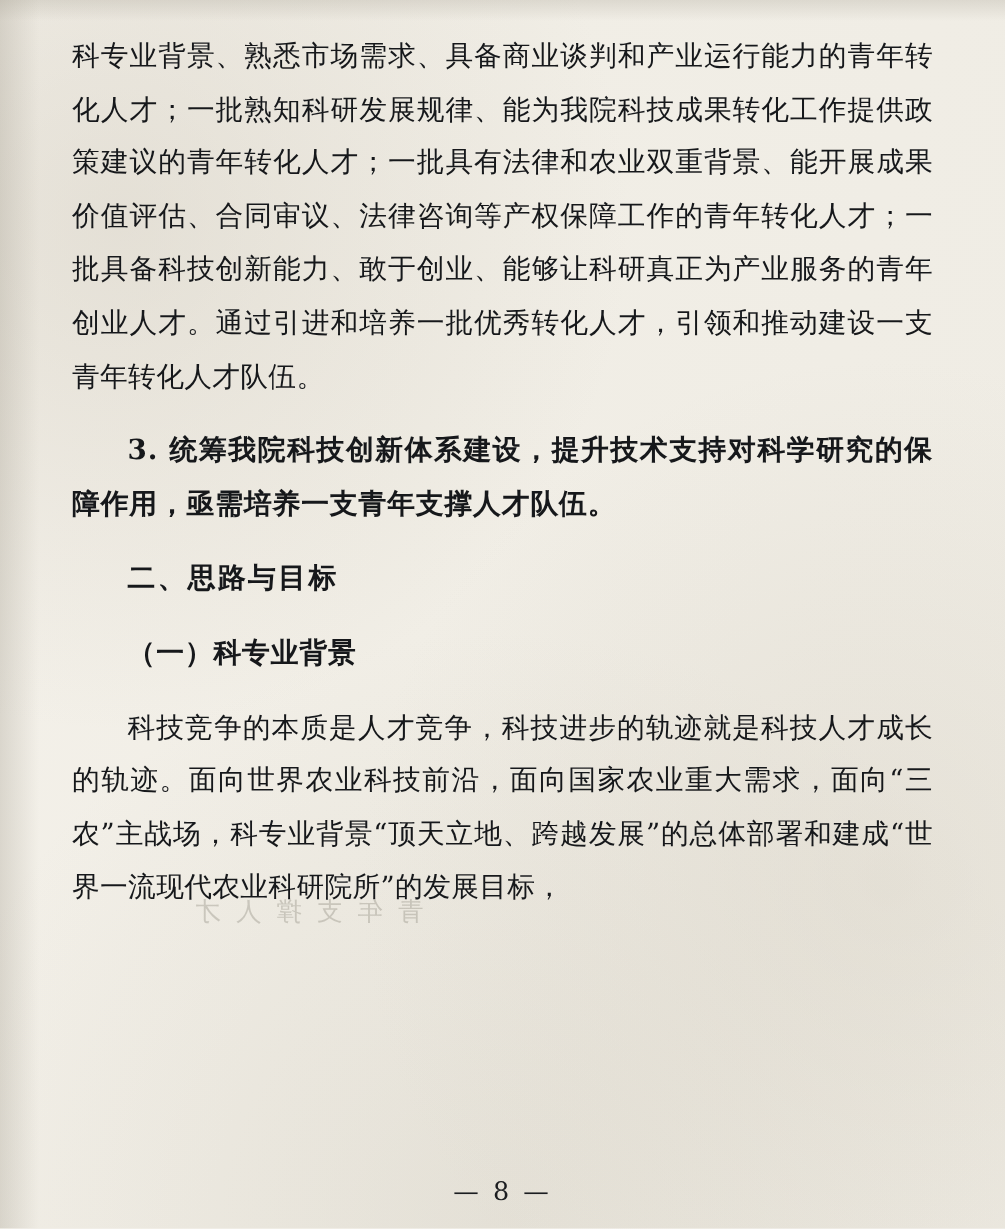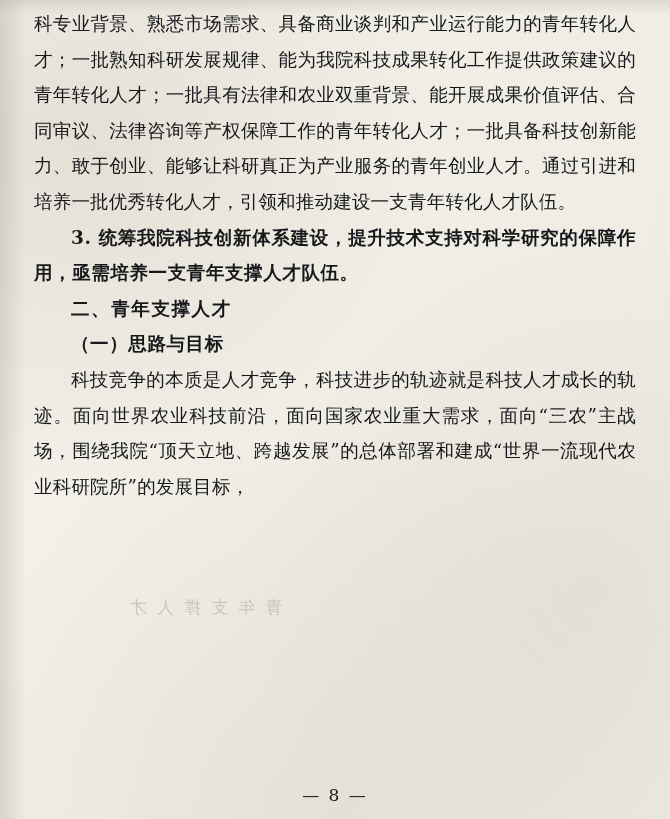--- a/index.html
+++ b/index.html
@@ -35,21 +35,21 @@
   .body-text {
     position: relative;
     font-size: 18.5px;
     line-height: 35.6px;
     color: #16181b;
     letter-spacing: 0.2px;
     text-align: justify;
     text-justify: inter-ideograph;
   }
   p {
-    margin: 0;
+    margin: 14px;
     text-indent: 0;
   }
   p.indent2 {
     text-indent: 2em;
   }
   .heading {
     font-weight: 700;
     text-indent: 2em;
     letter-spacing: 0.6px;
   }
@@ -102,21 +102,21 @@
 </head>
 <body>
 
 <div class="page">
   <div class="edge-shade-top"></div>
   <div class="edge-shade-left"></div>
 
   <div class="body-text">
     <p>科专业背景、熟悉市场需求、具备商业谈判和产业运行能力的青年转化人才；一批熟知科研发展规律、能为我院科技成果转化工作提供政策建议的青年转化人才；一批具有法律和农业双重背景、能开展成果价值评估、合同审议、法律咨询等产权保障工作的青年转化人才；一批具备科技创新能力、敢于创业、能够让科研真正为产业服务的青年创业人才。通过引进和培养一批优秀转化人才，引领和推动建设一支青年转化人才队伍。</p>
     <p class="heading">3. 统筹我院科技创新体系建设，提升技术支持对科学研究的保障作用，亟需培养一支青年支撑人才队伍。</p>
-    <p class="center-head">二、青年支撑人才</p>
-    <p class="sub-head">（一）思路与目标</p>
-    <p class="indent2">科技竞争的本质是人才竞争，科技进步的轨迹就是科技人才成长的轨迹。面向世界农业科技前沿，面向国家农业重大需求，面向“三农”主战场，围绕我院“顶天立地、跨越发展”的总体部署和建成“世界一流现代农业科研院所”的发展目标，</p>
+    <p class="center-head">二、思路与目标</p>
+    <p class="sub-head">（一）科专业背景</p>
+    <p class="indent2">科技竞争的本质是人才竞争，科技进步的轨迹就是科技人才成长的轨迹。面向世界农业科技前沿，面向国家农业重大需求，面向“三农”主战场，科专业背景“顶天立地、跨越发展”的总体部署和建成“世界一流现代农业科研院所”的发展目标，</p>
   </div>
 
   <div class="ghost">青年支撑人才</div>
 
   <div class="footer">— 8 —</div>
 </div>
 
 </body></html>

